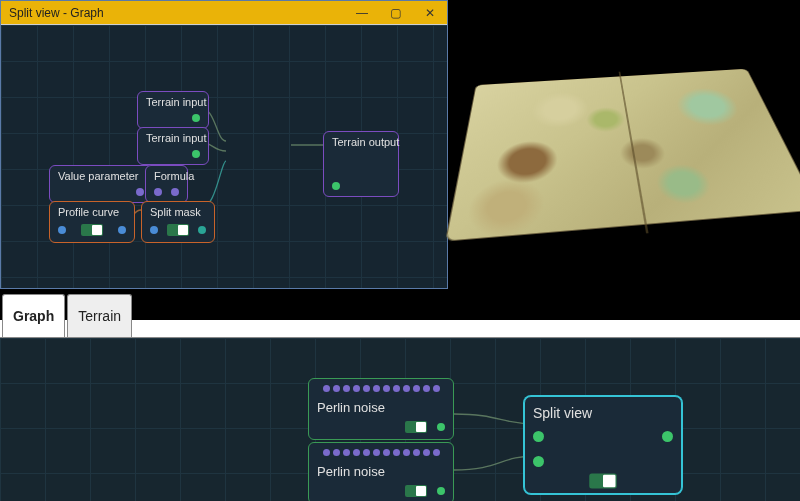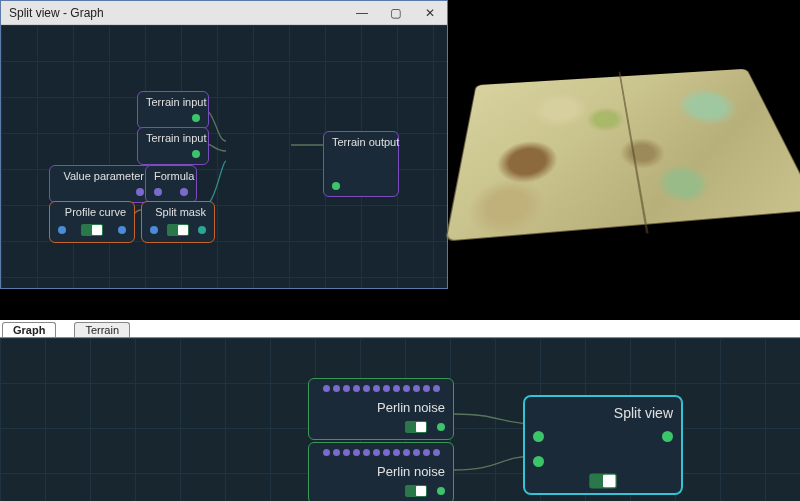--- a/index.html
+++ b/index.html
@@ -16,21 +16,21 @@
   
   .window {
     position: absolute;
     left: 0; top: 0;
     width: 448px; height: 289px;
     background: #fff;
     border: 1px solid #5a7aa8;
   }
   .titlebar {
     height: 24px;
-    background: #e5e5e5;
+    background: #eab308;
     color: #222;
     display: flex;
     align-items: center;
     padding-left: 8px;
     border-bottom: 1px solid #d0d0d0;
     font-size: 12px;
   }
   .titlebar .spacer { flex: 1; }
   .winbtn {
     width: 34px; height: 24px;
@@ -60,21 +60,21 @@
   }
   .node.purple { border: 1.5px solid #7b4cc0; }
   .node.orange { border: 1.5px solid #c8632a; }
   .node.green  { border: 1.5px solid #3a9a55; }
   .node.cyan   { border: 1.5px solid #35c4d6; box-shadow: 0 0 0 1px #35c4d6; }
   .node.blue   {
     border: 2px solid #b8d6ff;
     background: #2d6aa8;
   }
   .node-label {
-    text-align: right;
+    text-align: left;
     white-space: nowrap;
     color: #e0e0e0;
     font-size: 11px;
   }
   .port-row {
     display: flex;
     justify-content: space-between;
     align-items: center;
     gap: 6px;
     margin-top: 2px;
@@ -149,28 +149,28 @@
   .tabstrip {
     height: 18px;
     background: #fff;
     display: flex;
     align-items: flex-end;
     gap: 0;
     padding-left: 2px;
     border-bottom: 1px solid #888;
   }
   .tab {
-    padding: 1px 10px;
-    font-size: 11px;
+    padding: 13px 10px;
+    font-size: 14px;
     color: #222;
     border: 1px solid #888;
     border-bottom: none;
     border-radius: 3px 3px 0 0;
     background: #eee;
-    margin-right: 18px;
+    margin-right: 2px;
   }
   .tab.active { background: #fff; font-weight: 600; }
   .graph-canvas {
     position: relative;
     width: 100%; height: calc(100% - 18px);
     background: #17262f;
     background-image:
       linear-gradient(#1f3440 1px, transparent 1px),
       linear-gradient(90deg, #1f3440 1px, transparent 1px);
     background-size: 45px 45px;
@@ -232,21 +232,21 @@
     </div>
 
     <div class="node purple" style="left:48px; top:140px; width:104px;">
       <div class="node-label">Value parameter</div>
       <div class="port-row">
           <span></span>
           <span class="port p-purple"></span>
         </div>
     </div>
 
-    <div class="node purple" style="left:144px; top:140px; width:52px;">
+    <div class="node purple" style="left:144px; top:140px; width:43px;">
       <div class="node-label">Formula</div>
       <div class="port-row">
           <span class="port p-purple"></span>
           <span class="port p-purple"></span>
         </div>
     </div>
 
     <div class="node orange" style="left:48px; top:176px; width:86px;">
       <div class="node-label">Profile curve</div>
       <div class="port-row">

